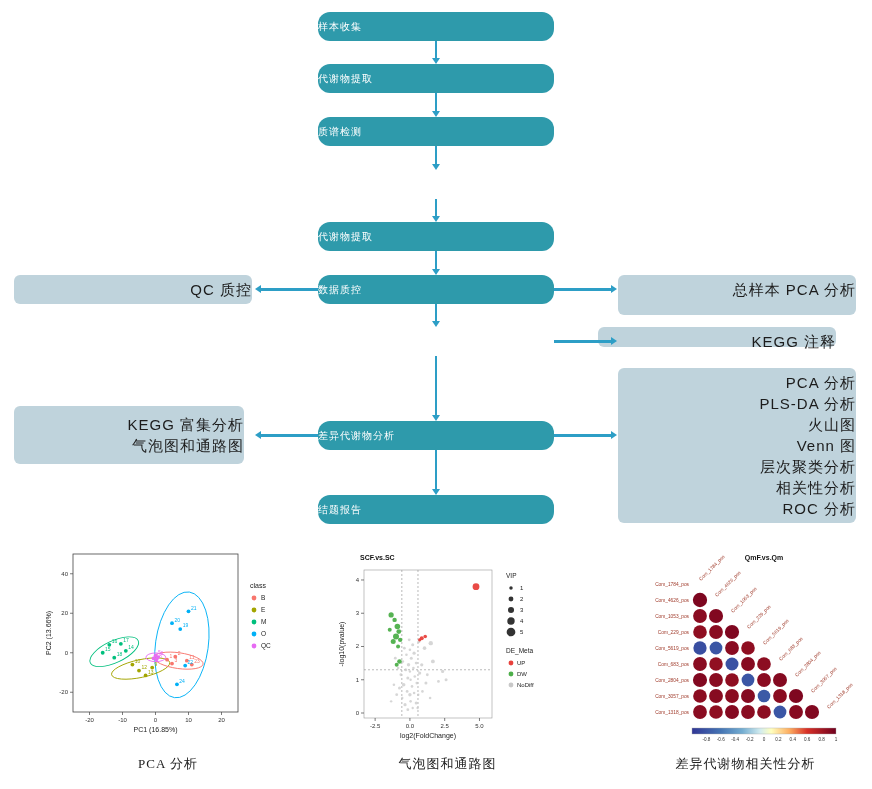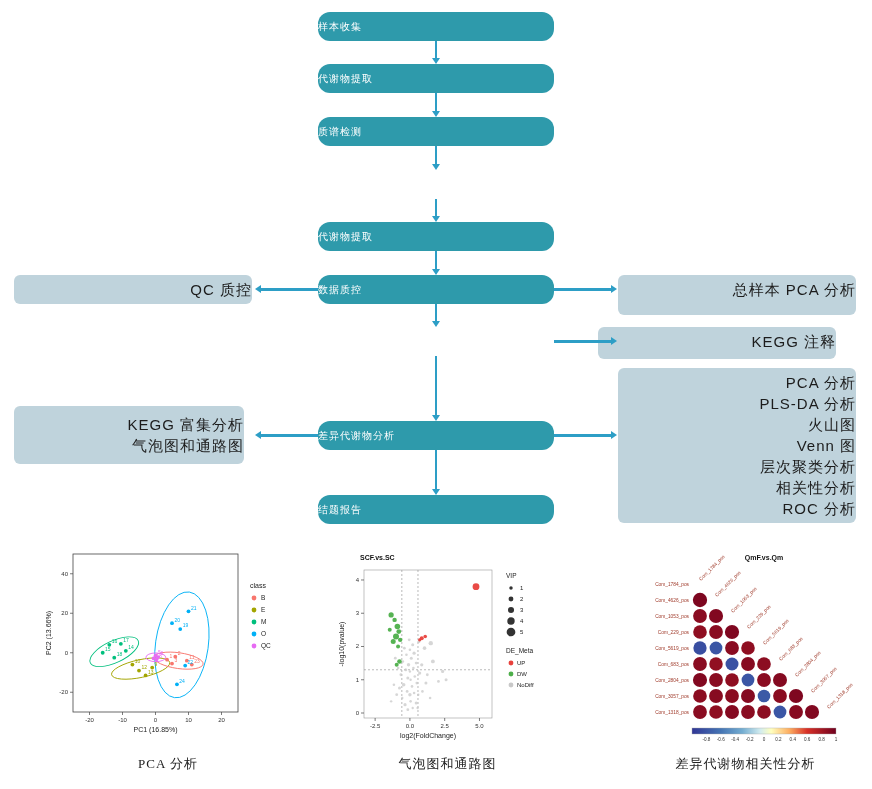--- a/index.html
+++ b/index.html
@@ -30,21 +30,21 @@
   <div class="mbox" style="top:12px">样本收集</div>
   <div class="mbox" style="top:64px">代谢物提取</div>
   <div class="mbox" style="top:117px">质谱检测</div>
   <div class="mbox" style="top:222px">代谢物提取</div>
   <div class="mbox" style="top:275px">数据质控</div>
   <div class="mbox" style="top:421px">差异代谢物分析</div>
   <div class="mbox" style="top:495px">结题报告</div>
 
   <div class="sbox" style="left:14px;top:275px;width:238px;height:29px;line-height:29px">QC 质控</div>
   <div class="sbox" style="left:618px;top:275px;width:238px;height:40px;line-height:29px">总样本 PCA 分析</div>
-  <div class="sbox" style="left:598px;top:327px;width:238px;height:32px;line-height:29px">KEGG 注释</div>
+  <div class="sbox" style="left:598px;top:327px;width:238px;height:20px;line-height:29px">KEGG 注释</div>
 
   <div class="sbox multi" style="left:14px;top:406px;width:230px;height:58px">
     <div>KEGG 富集分析</div>
     <div>气泡图和通路图</div>
   </div>
 
   <div class="sbox multi" style="left:618px;top:368px;width:238px;height:155px">
     <div>PCA 分析</div>
     <div>PLS-DA 分析</div>
     <div>火山图</div>

